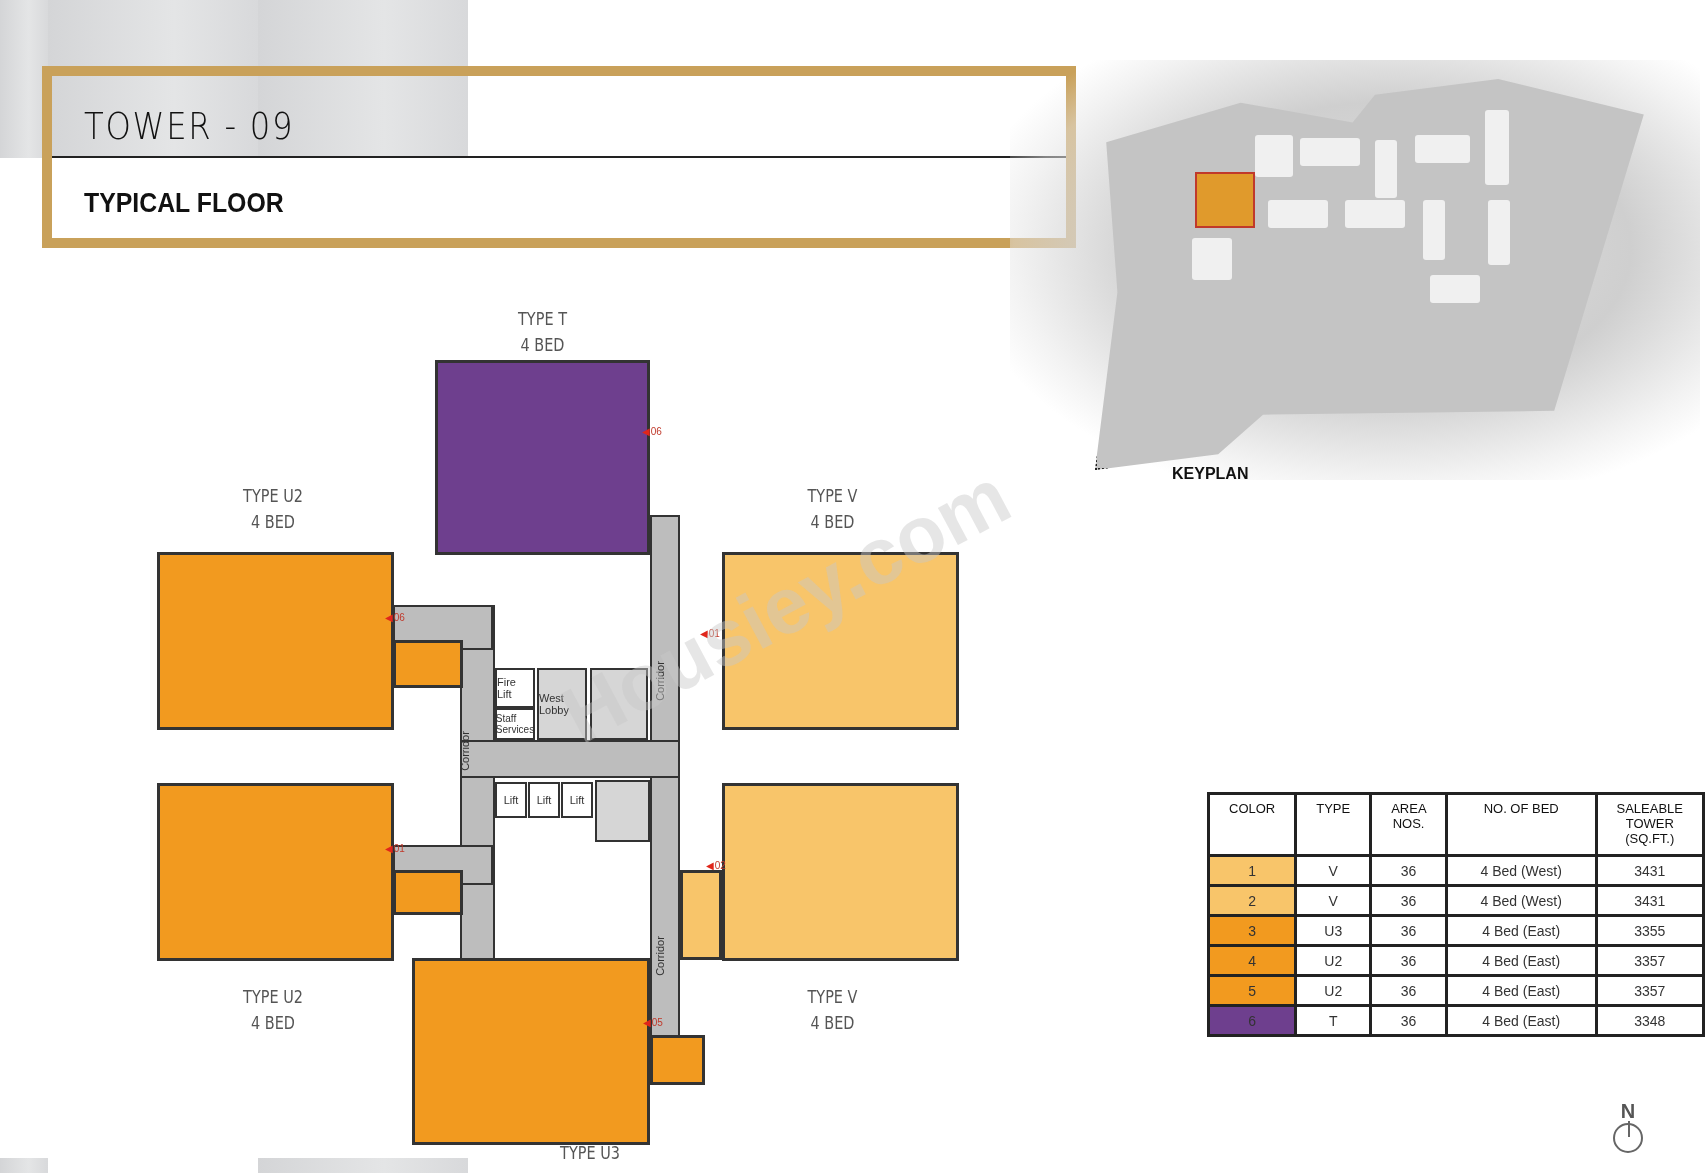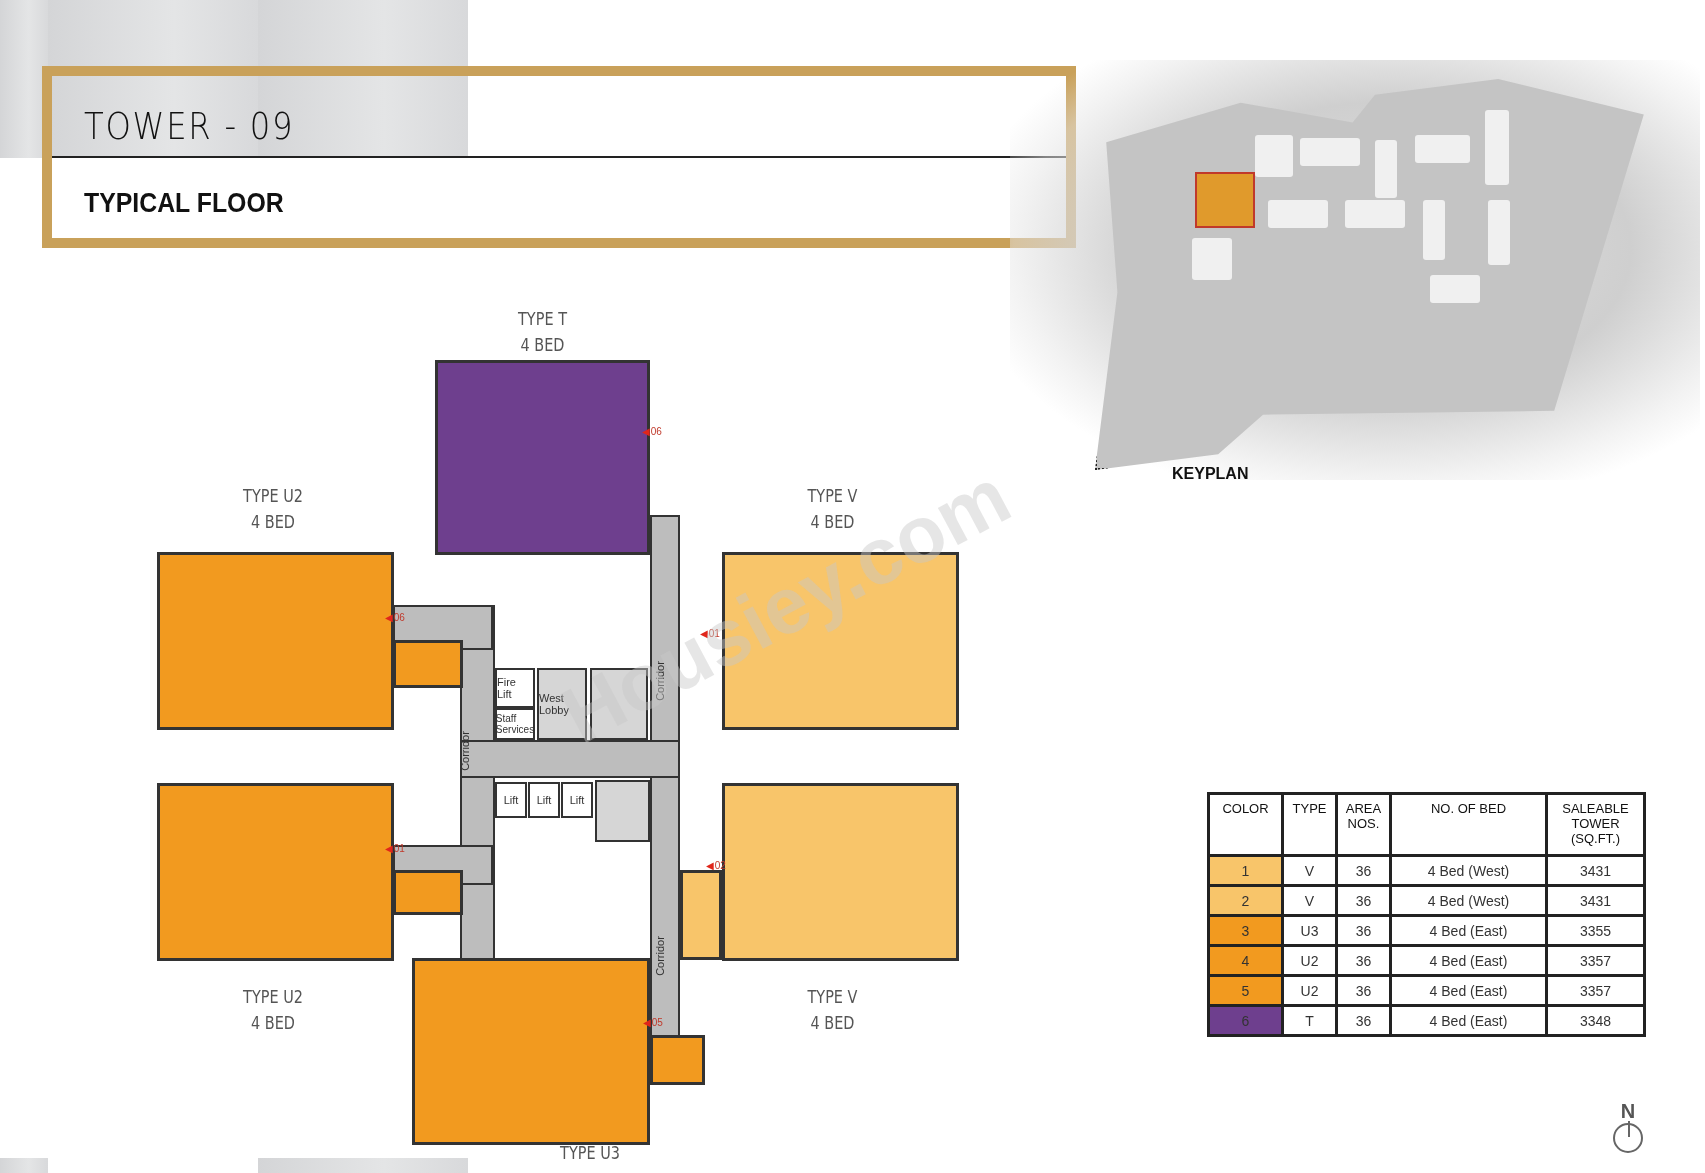--- a/index.html
+++ b/index.html
@@ -18,21 +18,21 @@
   .unit{position:absolute;border:3px solid #333}
   .u-orange{background:#f29a1f}
   .u-light{background:#f8c56a}
   .u-purple{background:#6e3f8e}
   .corr{position:absolute;background:#bdbdbd;border:2px solid #333}
   .core{position:absolute;background:#fff;border:2px solid #333;font-size:11px;color:#333;display:flex;align-items:center;justify-content:center}
   .corr-text{position:absolute;font-size:11px;color:#333;transform:rotate(-90deg)}
   .entry{position:absolute;font-size:10px;color:#c0392b}
   .entry::before{content:"\25C0";color:#e0261b;margin-right:1px}
   table.spec{position:absolute;left:1207px;top:792px;border-collapse:collapse;font-size:14px}
-  table.spec th,table.spec td{border:3px solid #222;text-align:center;padding:0 6px;font-weight:normal}
+  table.spec th,table.spec td{border:3px solid #222;text-align:center;padding:0 19px;font-weight:normal}
   table.spec th{font-size:13px;vertical-align:top;padding-top:6px;height:62px}
   table.spec td{height:30px;color:#333}
   .north{position:absolute;left:1612px;top:1100px;width:32px;text-align:center;color:#555}
   .north .n{font-size:20px;font-weight:bold}
   .north .c{width:30px;height:30px;border:2px solid #666;border-radius:50%;margin:0 auto;position:relative}
   .north .c::after{content:"";position:absolute;left:13px;top:-4px;width:2px;height:16px;background:#666}
   .watermark{position:absolute;left:540px;top:560px;font-size:80px;color:rgba(200,200,200,.45);transform:rotate(-28deg);font-weight:bold}
 </style>
 </head>
 <body>

